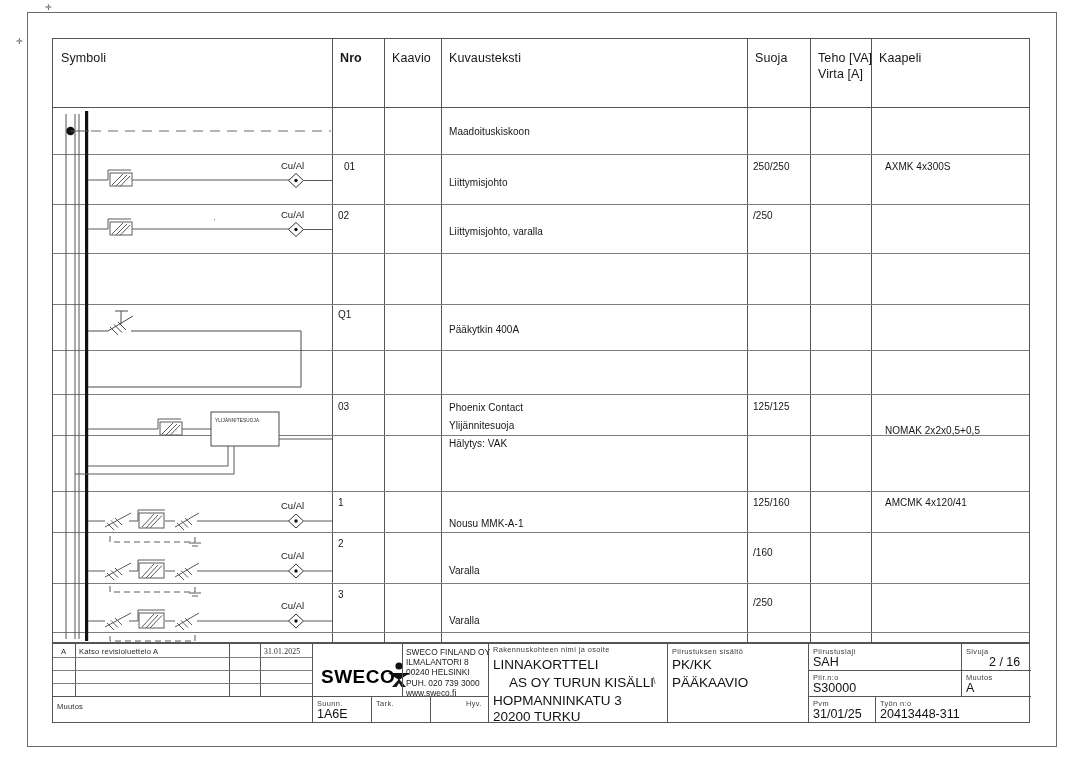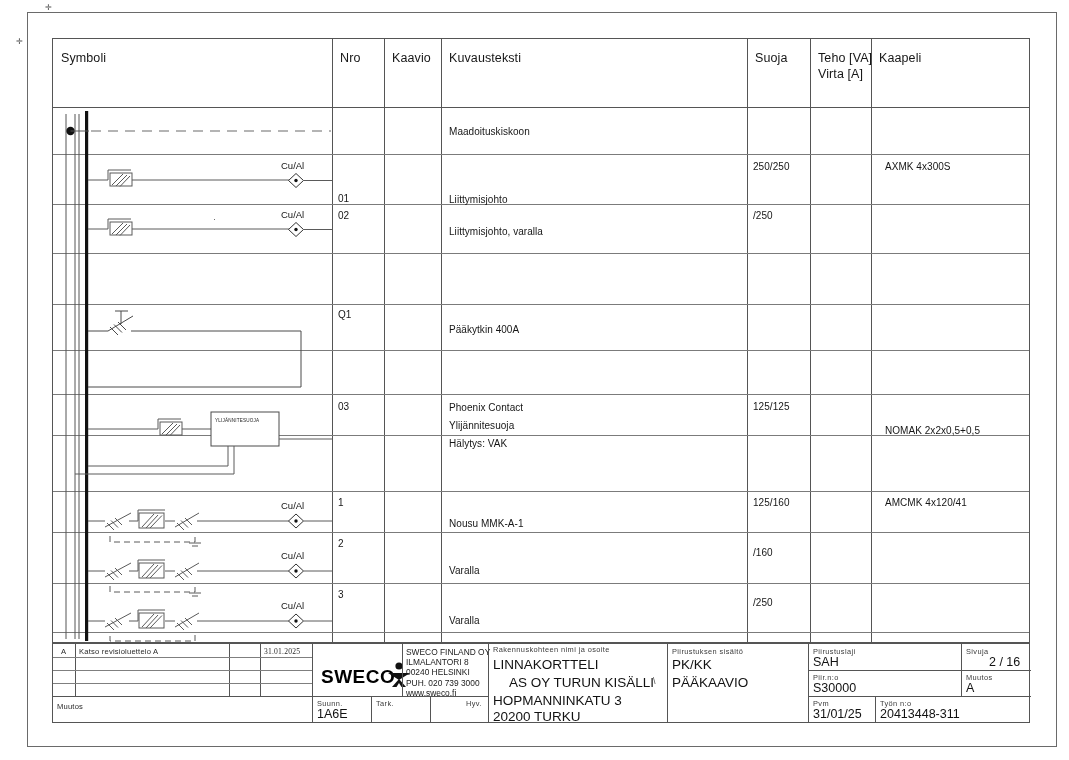--- a/index.html
+++ b/index.html
@@ -85,32 +85,32 @@
     <div class="row-line" style="top:265px;"></div>
     <div class="row-line" style="top:311px;"></div>
     <div class="row-line" style="top:355px;"></div>
     <div class="row-line" style="top:396px;"></div>
     <div class="row-line" style="top:452px;"></div>
     <div class="row-line" style="top:493px;"></div>
     <div class="row-line" style="top:544px;"></div>
     <div class="row-line" style="top:593px;"></div>
 
     <div class="hdr" style="left:8px;top:12px;">Symboli</div>
-    <div class="hdr" style="left:287px;top:12px;">Nro</div>
+    <div class="hdr" style="left:287px;top:12px;font-weight:bold;">Nro</div>
     <div class="hdr" style="left:339px;top:12px;">Kaavio</div>
     <div class="hdr" style="left:396px;top:12px;">Kuvausteksti</div>
     <div class="hdr" style="left:702px;top:12px;">Suoja</div>
     <div class="hdr" style="left:765px;top:12px;">Teho [VA]</div>
     <div class="hdr" style="left:765px;top:28px;">Virta [A]</div>
     <div class="hdr" style="left:826px;top:12px;">Kaapeli</div>
 
     <div class="cell" style="left:396px;top:87px;">Maadoituskiskoon</div>
 
-    <div class="cell" style="left:285px;top:122px;margin-top:32px;">01</div>
-    <div class="cell" style="left:396px;top:155px;">Liittymisjohto</div>
+    <div class="cell" style="left:291px;top:122px;">01</div>
+    <div class="cell" style="left:396px;top:138px;">Liittymisjohto</div>
     <div class="cell" style="left:700px;top:122px;">250/250</div>
     <div class="cell" style="left:832px;top:122px;">AXMK 4x300S</div>
 
     <div class="cell" style="left:285px;top:171px;">02</div>
     <div class="cell" style="left:396px;top:187px;">Liittymisjohto, varalla</div>
     <div class="cell" style="left:700px;top:171px;">/250</div>
 
     <div class="cell" style="left:285px;top:270px;">Q1</div>
     <div class="cell" style="left:396px;top:285px;">Pääkytkin 400A</div>
 

